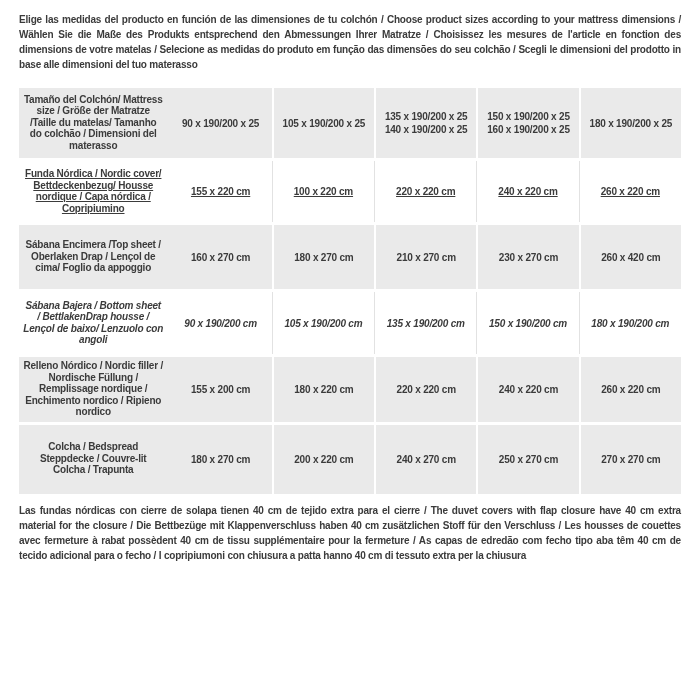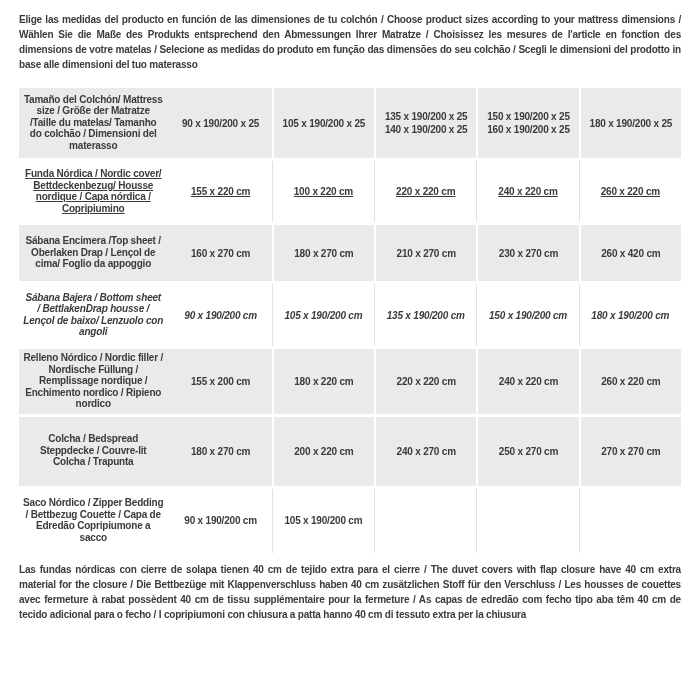--- a/index.html
+++ b/index.html
@@ -49,21 +49,21 @@
     white-space: pre-line;
     line-height: 13px;
   }
   tr.shade td { background: #eaeaea; }
   tr.plain td { background: #ffffff; }
   tr.shade td.val.sep { border-left: 2px solid #ffffff; }
   tr.plain td.val.sep { border-left: 1px solid #e2e2e2; }
   
   tr.r0 td { height: 70px; }
   tr.r1 td { height: 61px; text-decoration: underline; }
-  tr.r2 td { height: 56px; }
+  tr.r2 td { height: 64px; }
   tr.r3 td { height: 62px; font-style: italic; }
   tr.r4 td { height: 56px; }
   tr.r5 td { height: 54px; }
   tr.r6 td { height: 69px; }
   tr.r7 td { height: 64px; }
 </style>
 </head>
 <body>
 
 <div class="page">
@@ -115,26 +115,18 @@
         <td class="val sep">260 x 220 cm</td>
       </tr>
       <tr class="shade r6">
         <td class="lbl">Colcha / Bedspread Steppdecke / Couvre-lit Colcha / Trapunta</td>
         <td class="val">180 x 270 cm</td>
         <td class="val sep">200 x 220 cm</td>
         <td class="val sep">240 x 270 cm</td>
         <td class="val sep">250 x 270 cm</td>
         <td class="val sep">270 x 270 cm</td>
       </tr>
-      <tr class="plain r7">
-        <td class="lbl">Saco Nórdico / Zipper Bedding / Bettbezug Couette / Capa de Edredão Copripiumone a sacco</td>
-        <td class="val">90 x 190/200 cm</td>
-        <td class="val sep">105 x 190/200 cm</td>
-        <td class="val sep"></td>
-        <td class="val sep"></td>
-        <td class="val sep"></td>
-      </tr>
     </tbody>
   </table>
 
   <p class="note">Las fundas nórdicas con cierre de solapa tienen 40 cm de tejido extra para el cierre / The duvet covers with flap closure have 40 cm extra material for the closure / Die Bettbezüge mit Klappenverschluss haben 40 cm zusätzlichen Stoff für den Verschluss / Les housses de couettes avec fermeture à rabat possèdent 40 cm de tissu supplémentaire pour la fermeture / As capas de edredão com fecho tipo aba têm 40 cm de tecido adicional para o fecho / I copripiumoni con chiusura a patta hanno 40 cm di tessuto extra per la chiusura</p>
 
 </div>
 
 </body></html>

